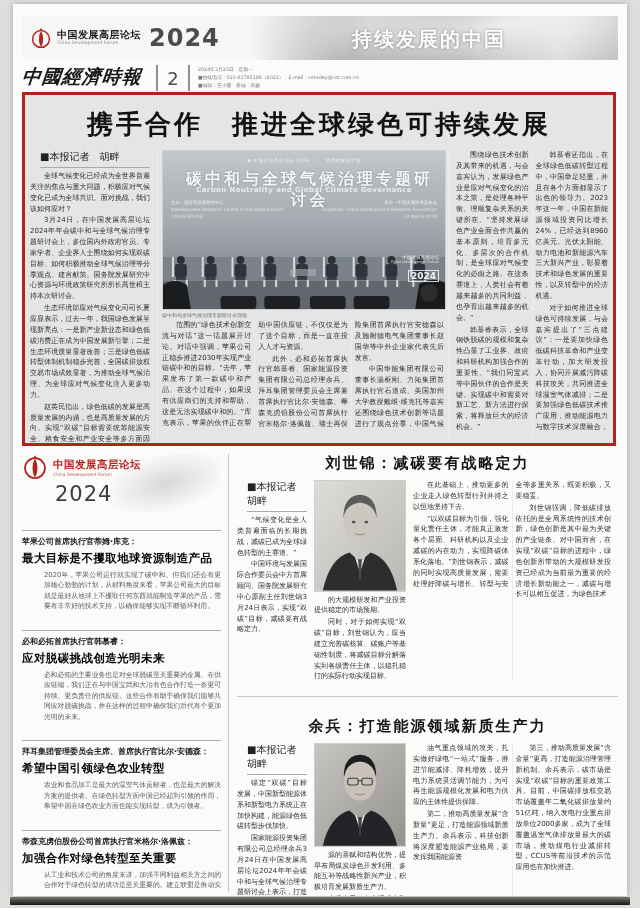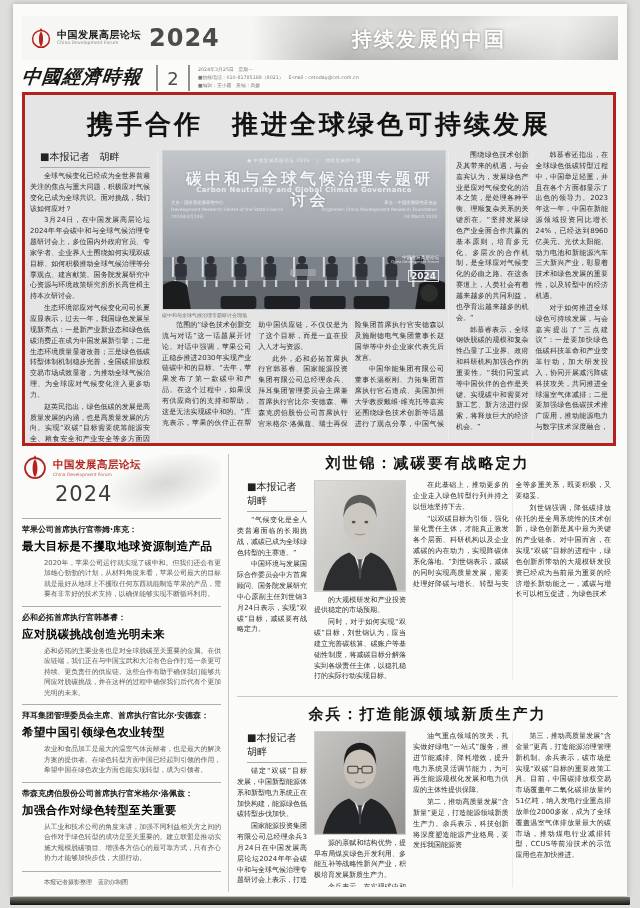--- a/index.html
+++ b/index.html
@@ -102,35 +102,35 @@
   .section{position:absolute;left:224px;width:381px;}
   .sec-headline{text-align:center;font-family:"DejaVu Serif","Liberation Serif",serif;
     font-size:15px;font-weight:bold;color:#141412;letter-spacing:2px;}
   .sec-content{display:flex;gap:7px;margin-top:7px;overflow:hidden;}
   .sec-colA{width:70px;}
   .sec-colB{width:92px;}
   .sec-colCD{width:198px;column-count:2;column-gap:7px;column-rule:1px solid #ececea;}
   .headshot{width:92px;border:1px solid #cfcfcd;box-sizing:border-box;display:block;margin-bottom:3px;}
   #liu-section{top:450px;}
   #liu-section .sec-content{height:200px;}
-  #yu-section{top:692px;border-top:1px solid #c9c9c7;padding-top:8px;}
+  #yu-section{top:692px;border-top:1px solid #c9c9c7;padding-top:20px;}
   #yu-section .sec-content{height:156px;}
 
   
   .sidebar{position:absolute;left:9px;top:450px;width:207px;height:438px;
     border-right:1px solid #c6c6c4;padding-right:7px;box-sizing:border-box;overflow:hidden;}
   .sb-logo{position:relative;height:58px;overflow:hidden;margin-bottom:2px;}
   .sb-logo:after{content:"";position:absolute;right:-20px;top:-6px;width:150px;height:70px;
     background:radial-gradient(ellipse at 50% 50%,rgba(150,150,150,.35),rgba(150,150,150,0) 60%);
     transform:rotate(-14deg);}
   .sb-logo-row{display:flex;align-items:center;gap:5px;}
   .sb-logo-cn{font-size:10.5px;font-weight:bold;color:#b3221c;letter-spacing:.5px;}
   .sb-logo-en{font-size:4.4px;color:#c0635f;}
   .sb-year{font-size:21px;color:#3c3c3a;margin:2px 0 0 33px;letter-spacing:1px;}
-  .sb-item{border-top:1px solid #adadab;padding-top:6px;margin-top:6px;}
+  .sb-item{border-top:1px solid #adadab;padding-top:6px;margin-top:18px;}
   .sb-item:first-of-type{border-top:none;margin-top:2px;}
   .sb-kicker{font-size:8px;font-weight:bold;color:#1c1c1a;line-height:1.35;}
   .sb-title{font-size:11.5px;font-weight:bold;color:#050505;margin:3px 0 4px;letter-spacing:.4px;}
   .sb-body{font-size:6.8px;line-height:1.55;color:#5a5a58;text-align:justify;padding-left:22px;}
   .sb-footer{border-top:1px solid #adadab;margin-top:7px;padding-top:6px;
     font-size:6px;color:#555553;padding-left:22px;}
 </style>
 </head>
 <body>
 

